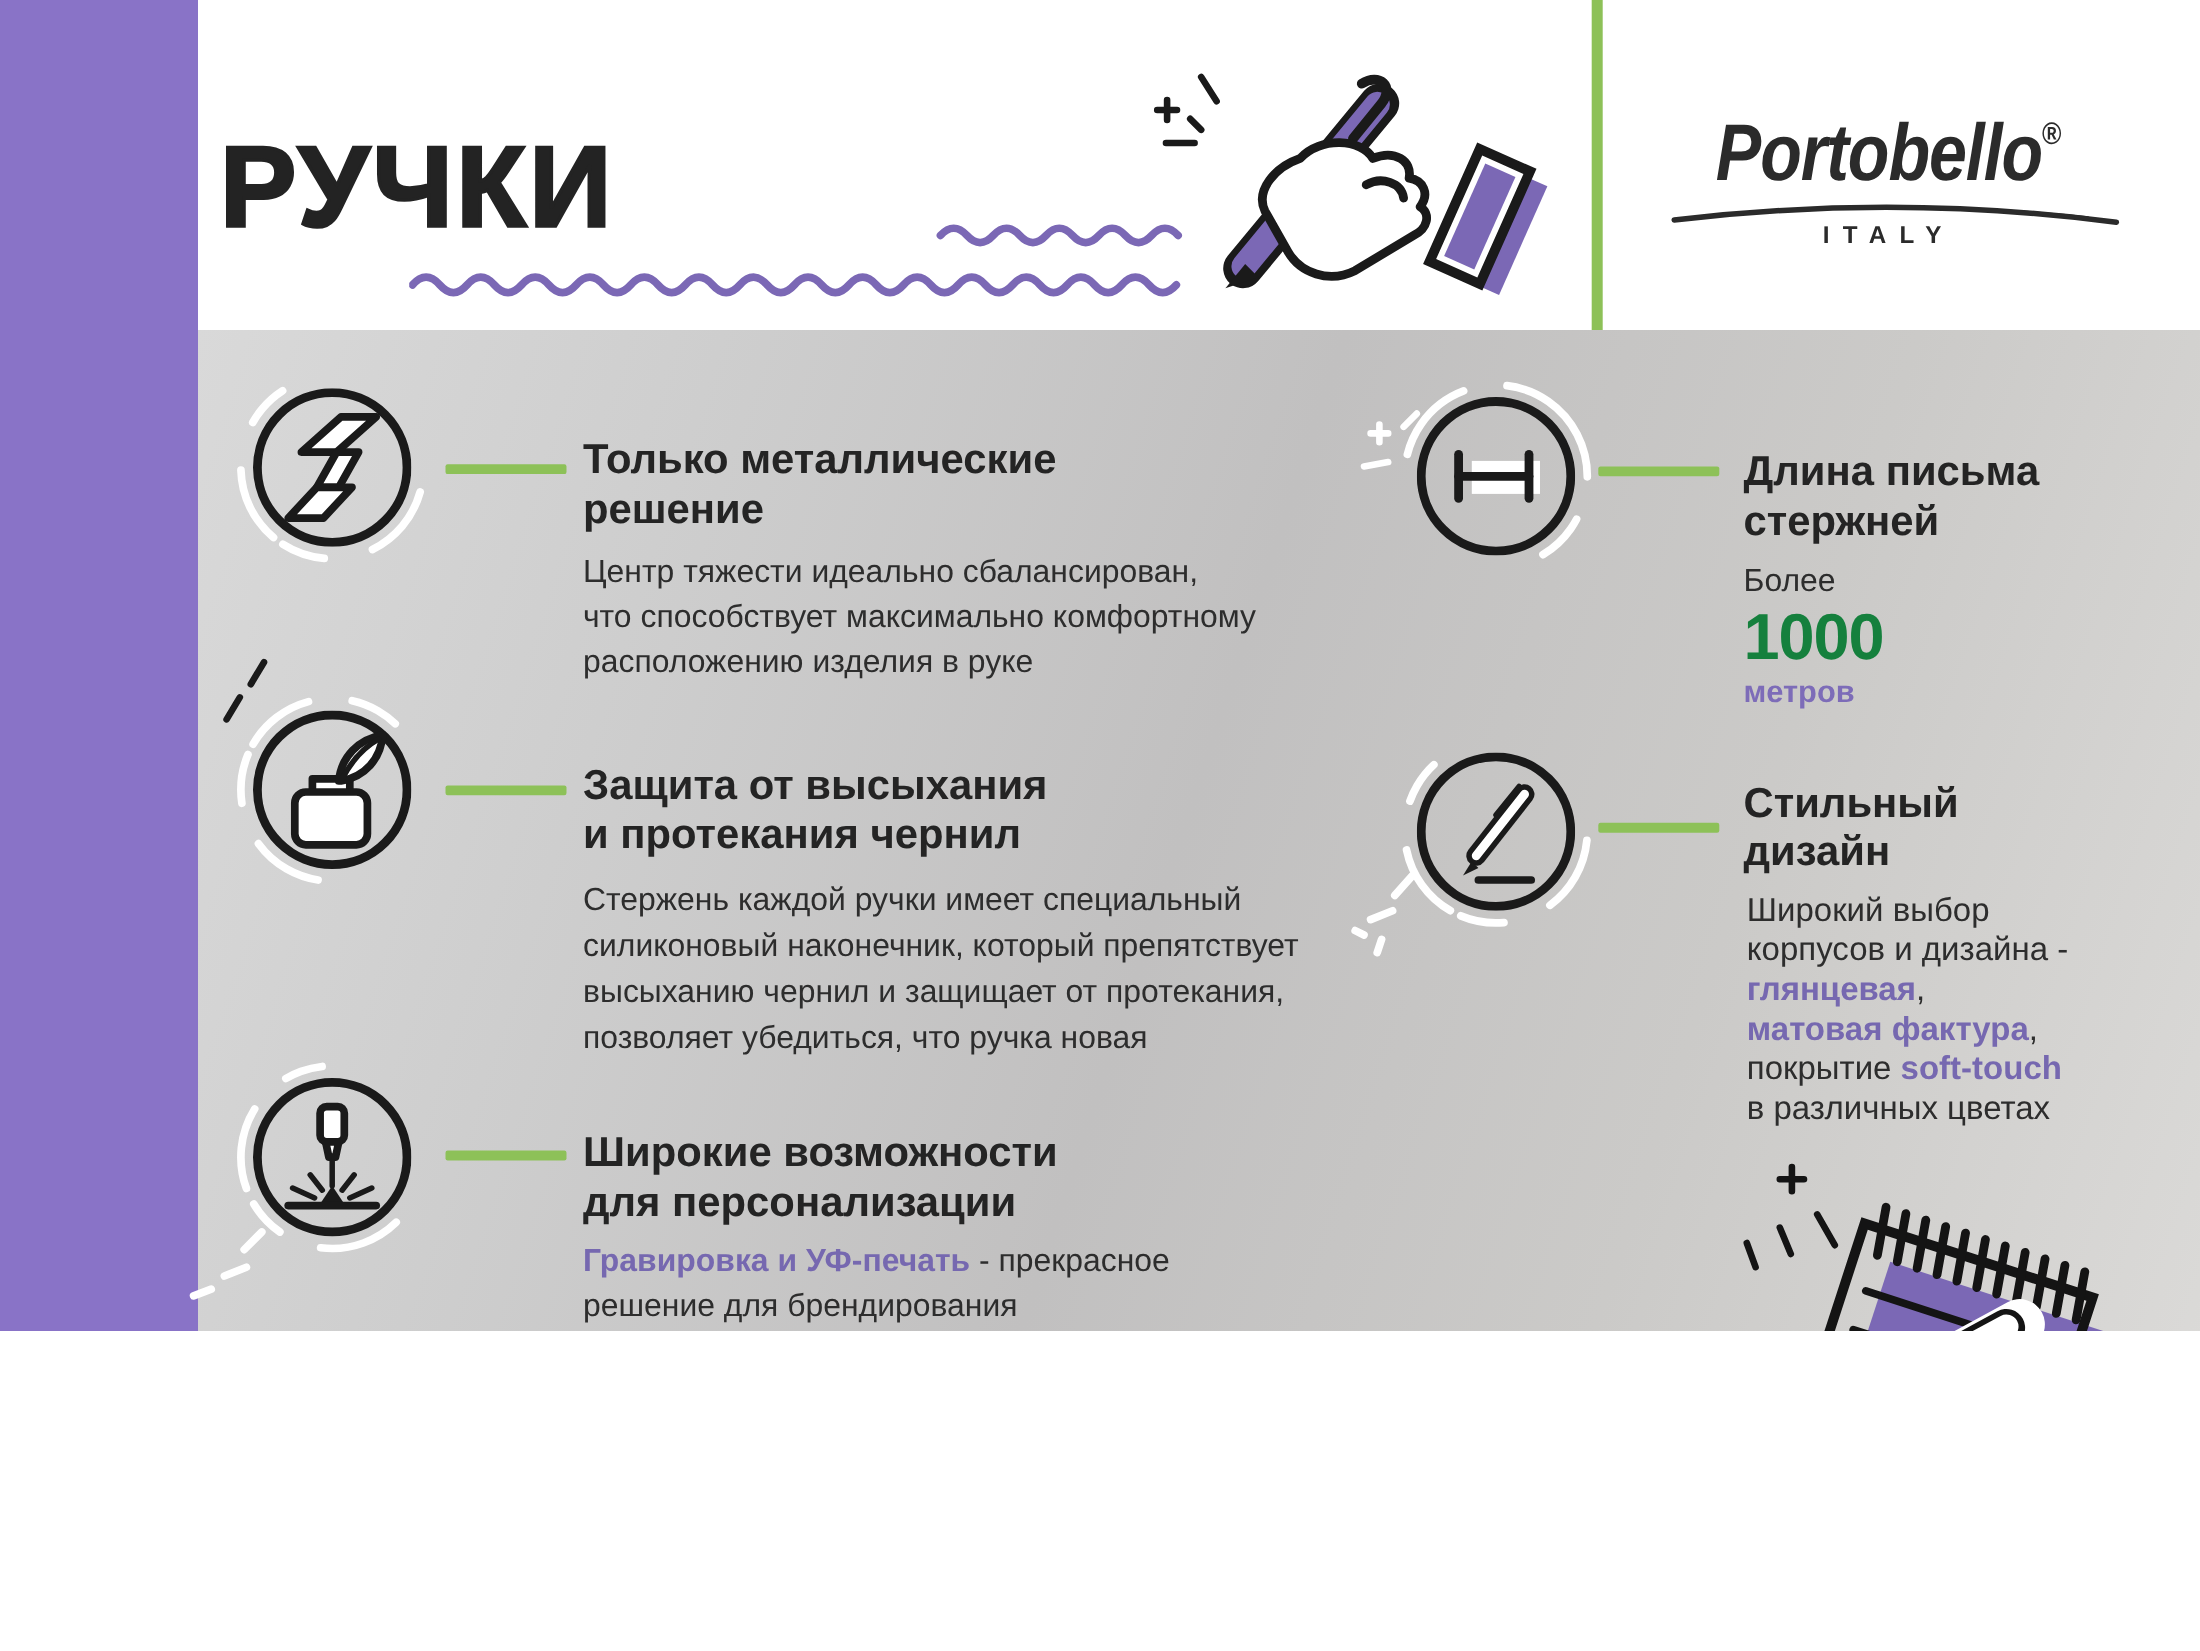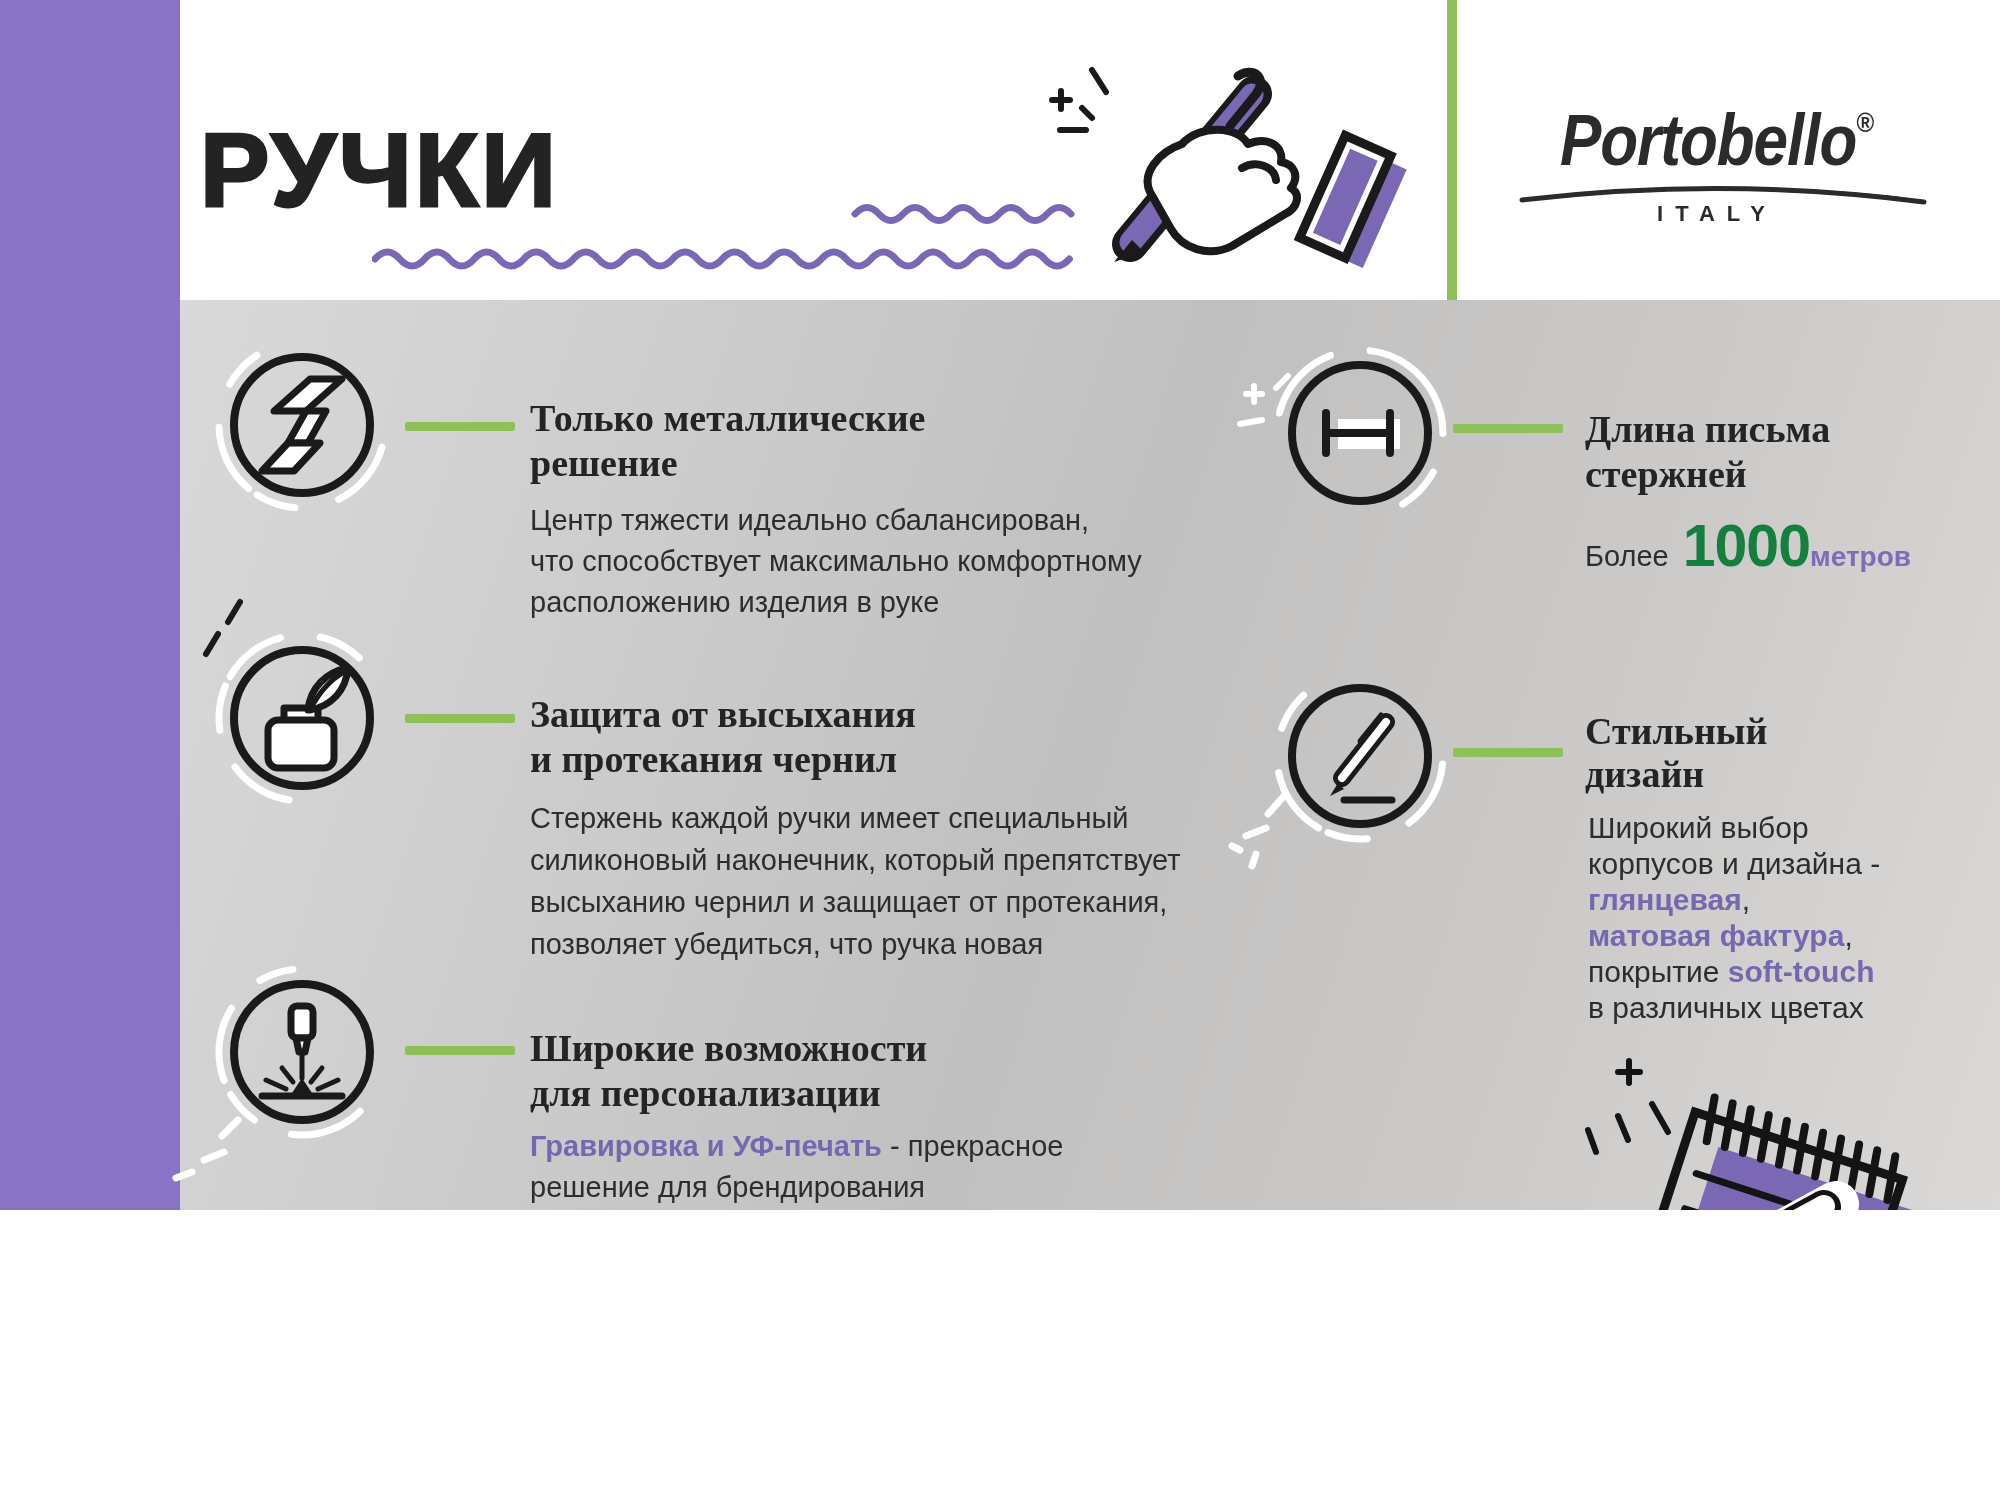--- a/index.html
+++ b/index.html
@@ -24,21 +24,21 @@
     color:#232323;letter-spacing:3px;-webkit-text-stroke:3px #232323;
   }
   .logo-wrap{left:1717px;top:98px;transform:translateX(-50%);text-align:center;white-space:nowrap;}
   .logo-brand{
     font-size:62px;font-weight:700;font-style:italic;color:#2b2b2b;
     letter-spacing:-1px;transform:scaleY(1.18);transform-origin:top center;display:inline-block;
   }
   .logo-reg{font-size:24px;font-weight:700;font-style:normal;vertical-align:28px;letter-spacing:0;}
   .logo-country{margin-top:32px;font-size:22px;font-weight:700;letter-spacing:12px;color:#2b2b2b;}
   
-  .hd{font-weight:700;color:#242424;font-size:38px;line-height:45px;white-space:nowrap;font-family:Liberation Serif, serif;}
+  .hd{font-weight:700;color:#242424;font-size:38px;line-height:45px;white-space:nowrap;}
   .bd{color:#2d2d2d;font-size:29px;line-height:41px;white-space:nowrap;}
   .bd2{color:#2d2d2d;font-size:30px;line-height:36px;white-space:nowrap;}
   .hl{color:#7668b0;font-weight:700;}
   .gline{background:#8dc158;height:9px;width:110px;border-radius:2px;}
   .stat-row{display:flex;align-items:baseline;white-space:nowrap;}
   .stat-prefix{font-size:29px;color:#2d2d2d;margin-right:14px;}
   .stat-value{font-size:59px;font-weight:700;color:#15803d;letter-spacing:-1px;}
   .stat-unit{font-size:28px;font-weight:700;color:#7d6cb8;}
   
   .icon-circle{width:144px;height:144px;}
@@ -199,21 +199,21 @@
       <line x1="38" y1="52" x2="38" y2="92"></line>
       <line x1="102" y1="52" x2="102" y2="92"></line>
       <line x1="38" y1="72" x2="102" y2="72"></line>
     </g>
   </svg>
   <div class="abs gline" style="left:1453px;top:424px;"></div>
   <div class="abs hd" style="left:1585px;top:407px;">
     <div>Длина письма</div>
     <div>стержней</div>
   </div>
-  <div class="abs stat-row" style="left:1585px;top:512px;">
+  <div class="abs stat-row" style="left:1585px;top:512px;flex-direction:column;">
     <span class="stat-prefix">Более</span>
     <span class="stat-value">1000</span>
     <span class="stat-unit">метров</span>
   </div>
 
   <svg class="abs" style="left:1270px;top:666px;" width="180" height="180" viewBox="0 0 180 180">
     <circle cx="90" cy="90" r="83" fill="none" stroke="#ffffff" stroke-width="7" stroke-dasharray="70 45 40 200" stroke-linecap="round" transform="rotate(120 90 90)"></circle>
   </svg>
   <svg class="abs" style="left:1226px;top:780px;" width="80" height="90" viewBox="0 0 80 90">
     <g stroke="#ffffff" stroke-width="7" stroke-linecap="round">

